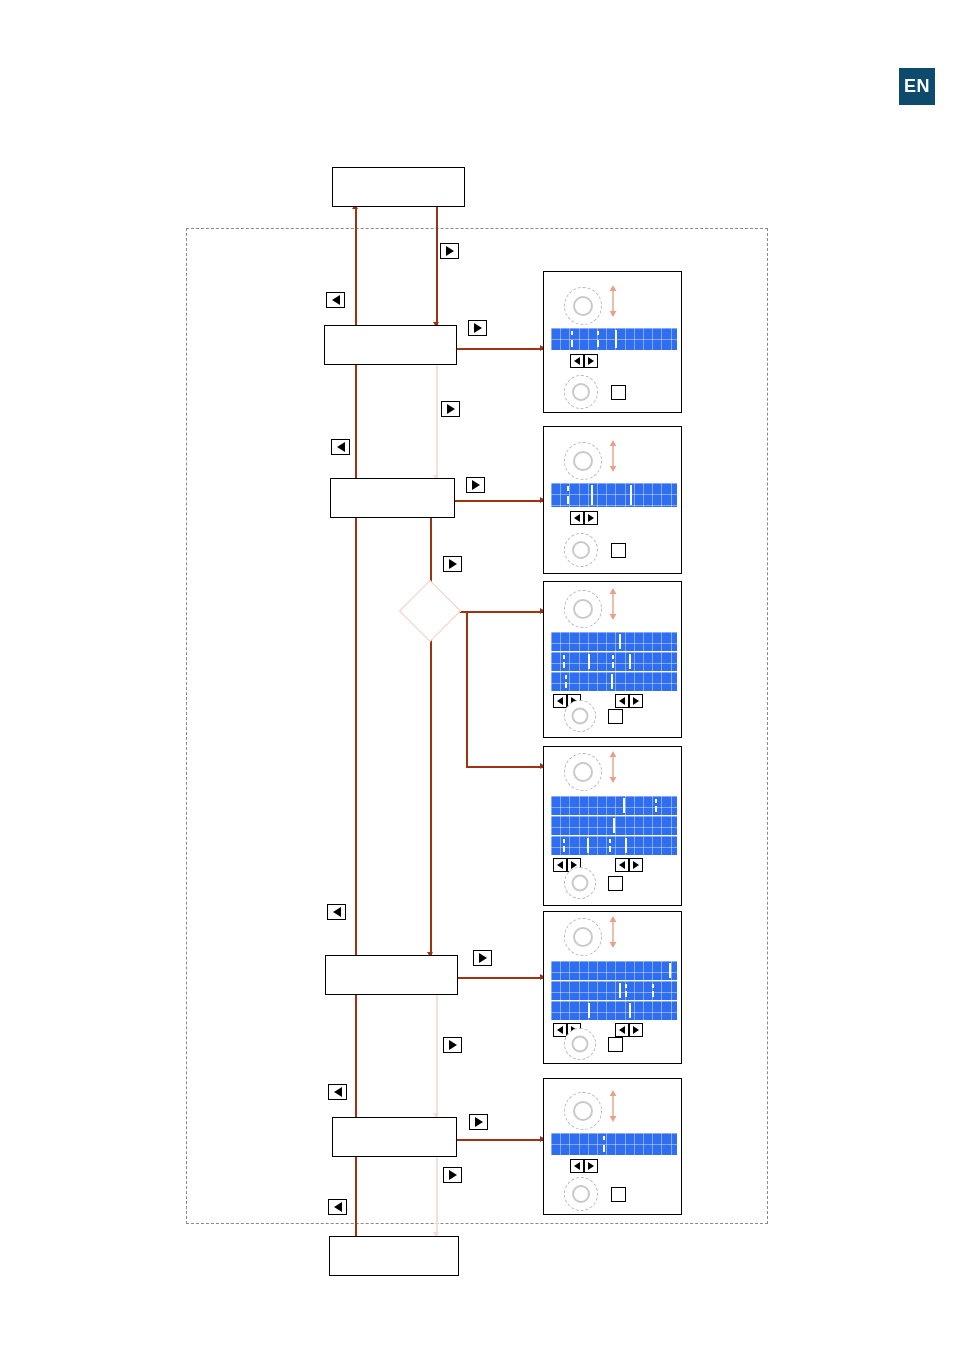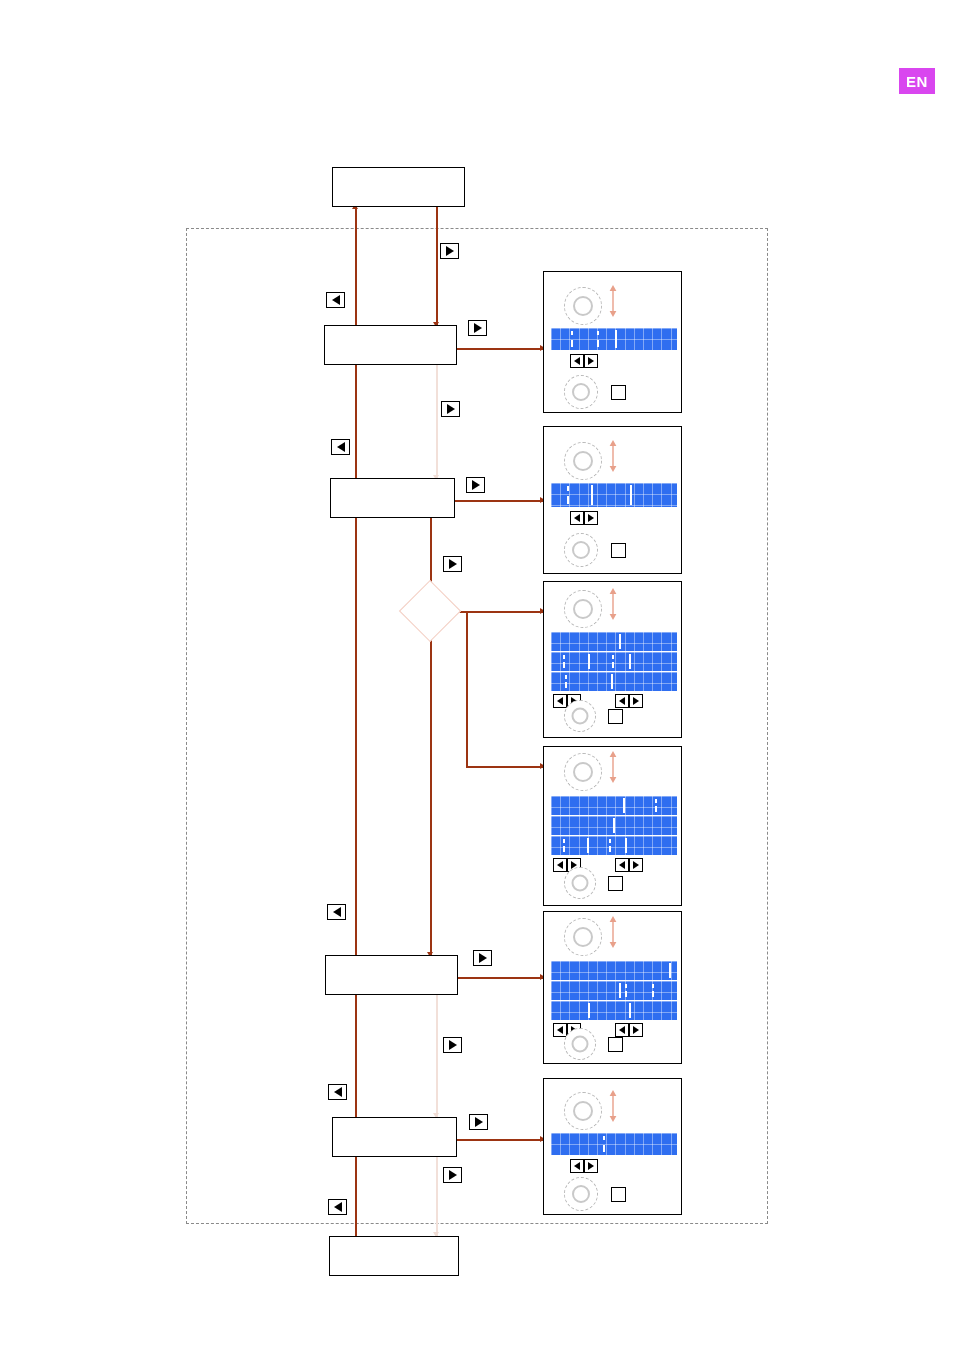--- a/index.html
+++ b/index.html
@@ -5,23 +5,23 @@
   html,body{margin:0;padding:0;}
   body{
     width:954px;height:1350px;background:#ffffff;
     font-family:"Liberation Sans", sans-serif;
     overflow:hidden;position:relative;
   }
   #page{position:absolute;left:0;top:0;width:954px;height:1350px;}
 
   
   .lang-badge{
-    position:absolute;left:899px;top:68px;width:36px;height:26px;
-    background:#d946ef;color:#ffffff;
-    font-size:15px;font-weight:bold;letter-spacing:.5px;
+    position:absolute;left:899px;top:68px;width:36px;height:37px;
+    background:#0c4a6e;color:#ffffff;
+    font-size:18px;font-weight:bold;letter-spacing:.5px;
     display:flex;align-items:center;justify-content:center;
   }
 
   
   .dashed-region{
     position:absolute;left:186px;top:228px;width:582px;height:996px;
     border:1.4px dashed #8a8a8a;box-sizing:border-box;
     background:transparent;
   }
 

